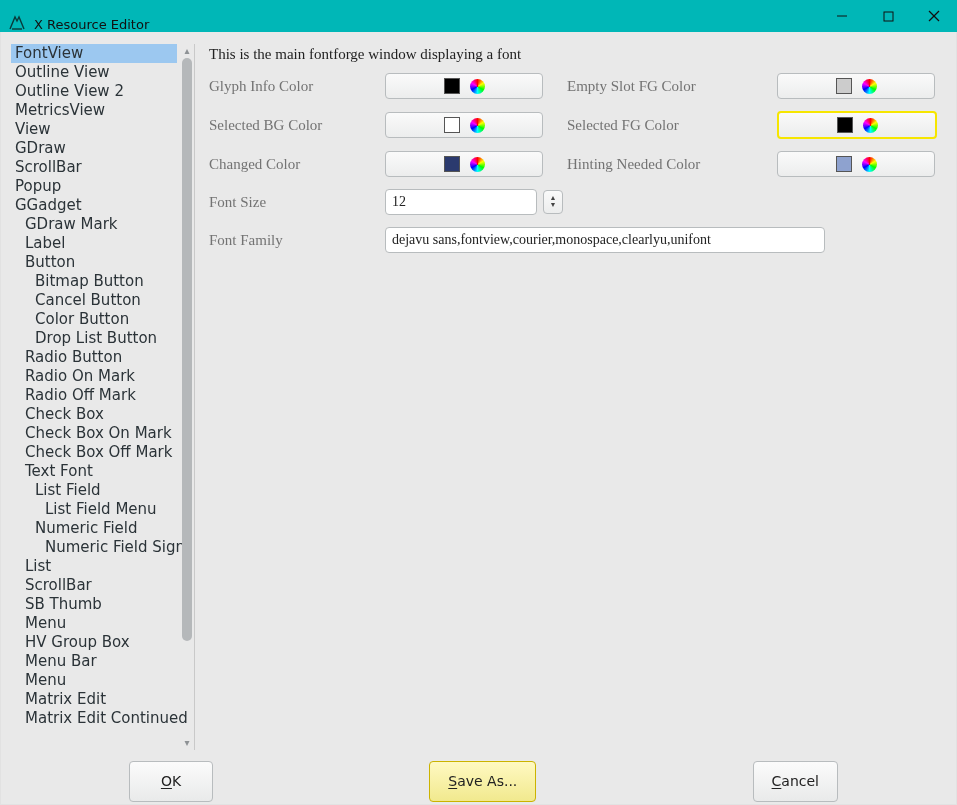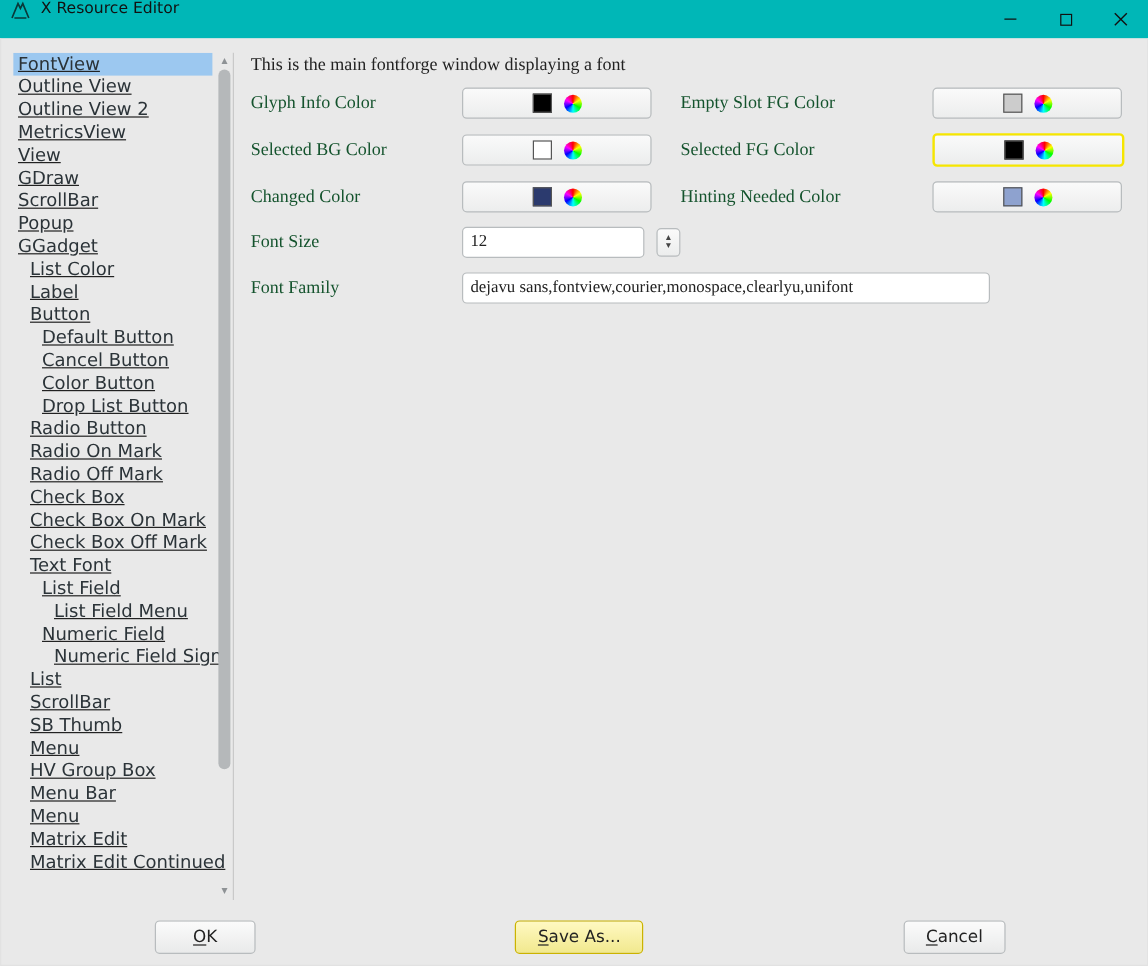--- a/index.html
+++ b/index.html
@@ -10,21 +10,21 @@
     font-size: 15px;
     background: #e9e9e9;
     color: #222;
     overflow: hidden;
   }
   
   .titlebar {
     height: 32px;
     background: #00b7b7;
     display: flex;
-    align-items: flex-start;
+    align-items: flex-end;
     padding: 0 0 0 8px;
     color: #111;
   }
   .titlebar .app-icon {
     width: 18px; height: 18px;
     margin-right: 8px;
     display: flex; align-items: center; justify-content: center;
   }
   .titlebar .title { font-size: 13px; }
   .titlecontrols { margin-left: auto; display: flex; height: 100%; }
@@ -59,21 +59,20 @@
     padding-right: 4px;
     height: 706px;
     overflow: hidden;
     position: relative;
     border-right: 1px solid #c9c9c9;
   }
   .tree {
     list-style: none;
     margin: 0; padding: 0 0 0 0;
     width: 166px;
-    text-decoration: underline;
   }
   .tree li {
     padding: 0 4px;
     line-height: 19px;
     white-space: nowrap;
     cursor: default;
     color: #2b3338;
   }
   .tree li.sel { background: #9cc8f0; }
   .tree li.ind1 { padding-left: 14px; }
@@ -99,21 +98,21 @@
 
   
   .panel { flex: 1; padding-top: 2px; font-family: Liberation Serif, serif; }
   .panel .desc { margin-bottom: 10px; }
   .form-grid {
     display: grid;
     grid-template-columns: 176px 182px 210px 160px;
     row-gap: 12px;
     align-items: center;
   }
-  .form-grid .lbl { color: #14532d; }
+  .form-grid .lbl { color: #737373; }
   .colorbtn, .txtfield, .spin {
     height: 26px;
     background: linear-gradient(#fafafa,#eceded);
     border: 1px solid #b8bcbe;
     border-radius: 4px;
   }
   .colorbtn {
     width: 158px;
     display: flex; align-items: center; justify-content: center;
     gap: 10px;
@@ -122,21 +121,21 @@
   .colorbtn.highlight { border: 2px solid #f6e600; height: 28px; width: 160px; }
   .swatch {
     width: 16px; height: 16px; border: 1px solid #555;
     display: inline-block;
   }
   .wheel {
     width: 15px; height: 15px; border-radius: 50%;
     background: conic-gradient(red, yellow, lime, cyan, blue, magenta, red);
     display: inline-block;
   }
-  .spin-wrap { display: flex; gap: 6px; align-items: center; justify-content: space-between; }
+  .spin-wrap { display: flex; gap: 6px; align-items: center; }
   .txtfield {
     background: #fff;
     padding: 0 6px;
     line-height: 24px;
     font-size: 14px;
   }
   .txtfield.narrow { width: 152px; }
   .spinbtn {
     width: 20px; height: 24px;
     border: 1px solid #b8bcbe;
@@ -149,21 +148,21 @@
 
   
   .buttonbar {
     height: 42px;
     display: flex;
     align-items: center;
     padding: 6px 18px 10px 18px;
   }
   .buttonbar .spacer { flex: 1; }
   .btn {
-    min-width: 84px; height: 28px;
+    min-width: 84px; height: 41px;
     padding: 0 18px;
     background: linear-gradient(#fbfbfb,#e9eaea);
     border: 1px solid #b8bcbe;
     border-radius: 4px;
     cursor: default;
     display: inline-flex; align-items: center; justify-content: center;
     font-size: 14px;
   }
   .btn.default { border: 1px solid #cbb300; background: linear-gradient(#fff9c2,#f1e98e); }
   .u { text-decoration: underline; text-underline-offset: 2px; }
@@ -205,24 +204,24 @@
       <ul class="tree" id="tree">
           <li class="sel ">FontView</li>
           <li class="">Outline View</li>
           <li class="">Outline View 2</li>
           <li class="">MetricsView</li>
           <li class="">View</li>
           <li class="">GDraw</li>
           <li class="">ScrollBar</li>
           <li class="">Popup</li>
           <li class="">GGadget</li>
-          <li class="ind1">List Color</li>
+          <li class="ind1">GDraw Mark</li>
           <li class="ind1">Label</li>
           <li class="ind1">Button</li>
-          <li class="ind2">Default Button</li>
+          <li class="ind2">Bitmap Button</li>
           <li class="ind2">Cancel Button</li>
           <li class="ind2">Color Button</li>
           <li class="ind2">Drop List Button</li>
           <li class="ind1">Radio Button</li>
           <li class="ind1">Radio On Mark</li>
           <li class="ind1">Radio Off Mark</li>
           <li class="ind1">Check Box</li>
           <li class="ind1">Check Box On Mark</li>
           <li class="ind1">Check Box Off Mark</li>
           <li class="ind1">Text Font</li>

